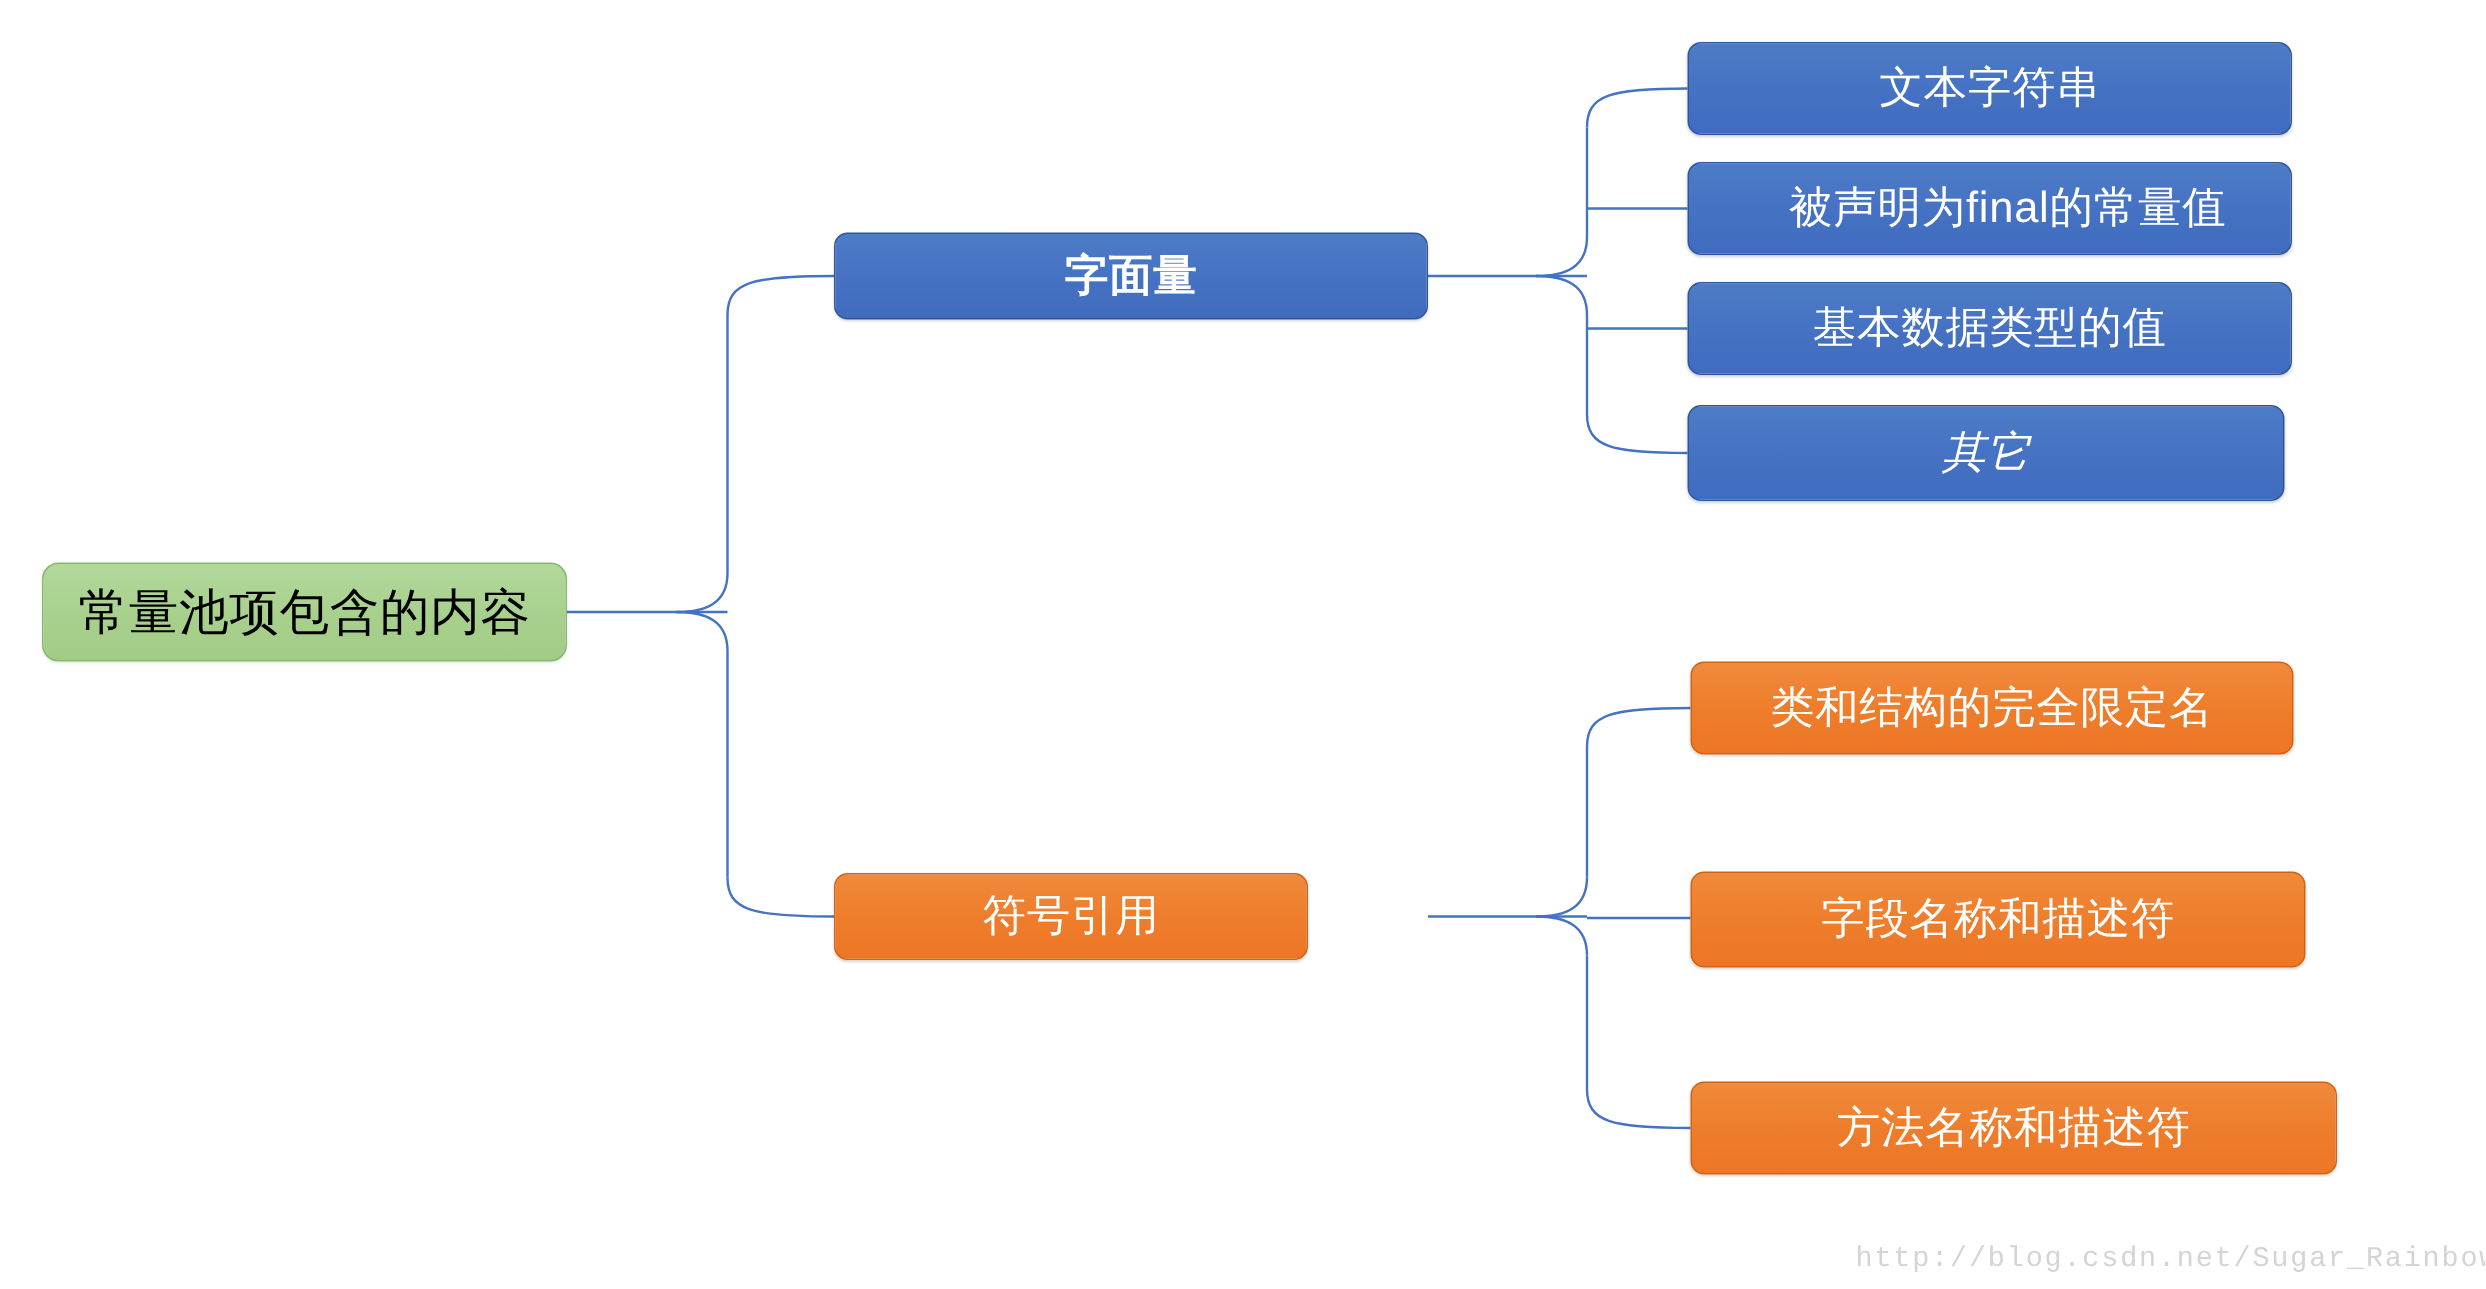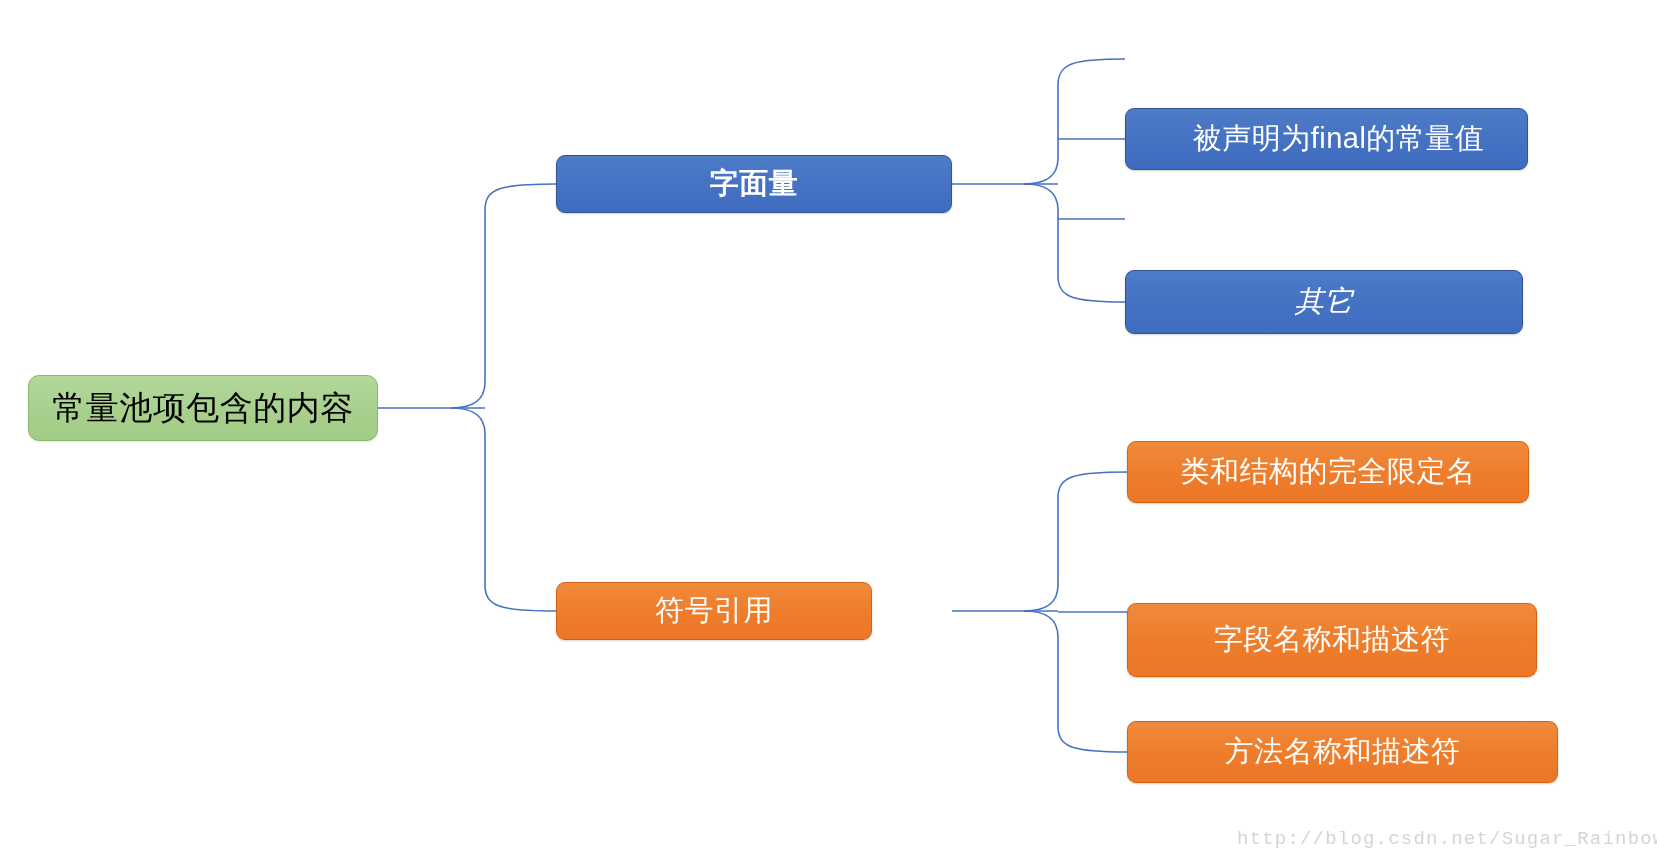--- a/index.html
+++ b/index.html
@@ -110,39 +110,45 @@
   </svg>
 
   <div class="node node-root" style="left: 28px; top: 375px; width: 350px; height: 66px;">
     <span>常量池项包含的内容</span>
   </div>
 
   <div class="node node-blue" style="left: 556px; top: 155px; width: 396px; height: 58px; font-weight: bold;">
     <span>字面量</span>
   </div>
 
+  <div class="node node-blue" style="left: 1125px; top: 28px; width: 403px; height: 62px;">
+    <span>文本字符串</span>
+  </div>
 
   <div class="node node-blue" style="left: 1125px; top: 108px; width: 403px; height: 62px; padding-left: 24px;">
     <span>被声明为final的常量值</span>
   </div>
 
+  <div class="node node-blue" style="left: 1125px; top: 188px; width: 403px; height: 62px;">
+    <span>基本数据类型的值</span>
+  </div>
 
   <div class="node node-blue" style="left: 1125px; top: 270px; width: 398px; height: 64px; font-style: italic;">
     <span>其它</span>
   </div>
 
   <div class="node node-orange" style="left: 556px; top: 582px; width: 316px; height: 58px; text-align: center;">
     <span>符号引用</span>
   </div>
 
   <div class="node node-orange" style="left: 1127px; top: 441px; width: 402px; height: 62px;">
     <span>类和结构的完全限定名</span>
   </div>
 
-  <div class="node node-orange" style="left: 1127px; top: 603px; width: 410px; height: 74px; text-align: right;">
+  <div class="node node-orange" style="left: 1127px; top: 581px; width: 410px; height: 64px; text-align: right;">
     <span>字段名称和描述符</span>
   </div>
 
   <div class="node node-orange" style="left: 1127px; top: 721px; width: 431px; height: 62px;">
     <span>方法名称和描述符</span>
   </div>
 
   <div class="watermark" style="left: 1237px; top: 828px; color: rgb(212, 212, 212);">http://blog.csdn.net/Sugar_Rainbow</div>
 
 </div>

